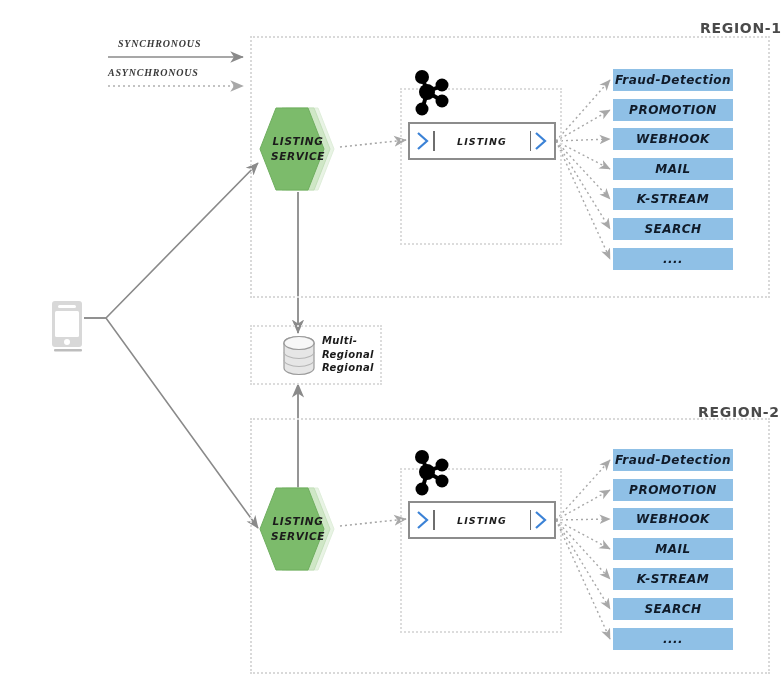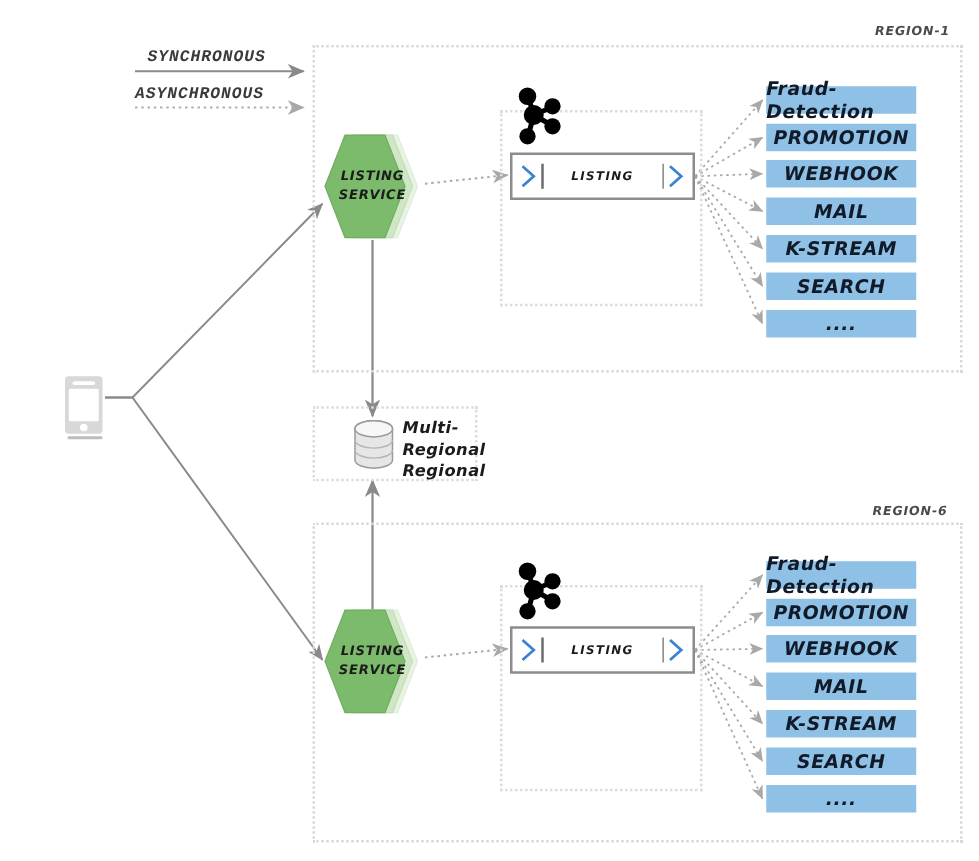--- a/index.html
+++ b/index.html
@@ -29,31 +29,30 @@
     box-sizing: border-box;
   }
   .inner-box {
     position: absolute;
     border: 2px dotted #dcdcdc;
     box-sizing: border-box;
   }
   .region-label {
     position: absolute;
     font-family: "DejaVu Sans", sans-serif;
-    font-size: 10px;
-    font-weight: bold;
-    font-style: italic;
+    font-size: 14px;
+    font-weight: bold;
     letter-spacing: 0.7px;
     color: #4a4a4a;
     white-space: nowrap;
   }
   .legend-label {
     position: absolute;
-    font-family: Liberation Mono, monospace;
-    font-size: 13px;
+    font-family: Liberation Serif, serif;
+    font-size: 10px;
     font-weight: bold;
     font-style: italic;
     letter-spacing: 0.8px;
     color: #3a3a3a;
     white-space: nowrap;
     text-align: right;
   }
   .hexagon-wrap {
     position: absolute;
     width: 96px;
@@ -115,36 +114,36 @@
   }
   .consumer {
     position: absolute;
     width: 120px;
     height: 22px;
     background: #8fc0e6;
     display: flex;
     align-items: center;
     justify-content: center;
     font-family: "DejaVu Sans", sans-serif;
-    font-size: 15px;
+    font-size: 12px;
     font-weight: bold;
     font-style: italic;
     letter-spacing: 0.5px;
     color: #101a28;
     box-sizing: border-box;
   }
   .storage-box {
     position: absolute;
     border: 2px dotted #dcdcdc;
     box-sizing: border-box;
   }
   .storage-label {
     position: absolute;
     font-family: "DejaVu Sans", sans-serif;
-    font-size: 13px;
+    font-size: 10px;
     font-weight: bold;
     font-style: italic;
     letter-spacing: 0.4px;
     color: #1b1b1b;
     line-height: 1.35;
     text-align: left;
     white-space: nowrap;
   }
   .icon-abs { position: absolute; }
 </style>
@@ -272,21 +271,21 @@
       <path d="M2 25 A15 6.5 0 0 0 32 25" fill="none" stroke="#b5b5b5" stroke-width="1.1"></path>
       <ellipse cx="17" cy="8" rx="15" ry="6.5" fill="#f7f7f7" stroke="#9a9a9a" stroke-width="1.2"></ellipse>
     </svg>
   </div>
   <div class="storage-label" style="left:322px; top:334px;">
     <div>Multi-</div>
     <div>Regional</div>
     <div>Regional</div>
   </div>
 
-  <div class="region-label" style="left:698px; top:404px;">REGION-6</div>
+  <div class="region-label" style="left:698px; top:404px;">REGION-2</div>
   <div class="region-box" style="left:250px; top:418px; width:520px; height:256px;"></div>
 
   <div class="hexagon-wrap" style="left:250px; top:486px;">
     <svg width="96" height="86" viewBox="0 0 96 86">
       <polygon points="36,2 68,2 84,43 68,84 36,84 20,43" fill="#e8f3e4" stroke="#dfeeda" stroke-width="1"></polygon>
       <polygon points="32,2 64,2 80,43 64,84 32,84 16,43" fill="#cfe7c6" stroke="#c3dfb9" stroke-width="1"></polygon>
       <polygon points="26,2 58,2 74,43 58,84 26,84 10,43" fill="#7cbb6b" stroke="#6fae5f" stroke-width="1"></polygon>
     </svg>
     <div class="hex-label" style="left:8px;">
       <span>LISTING</span>

